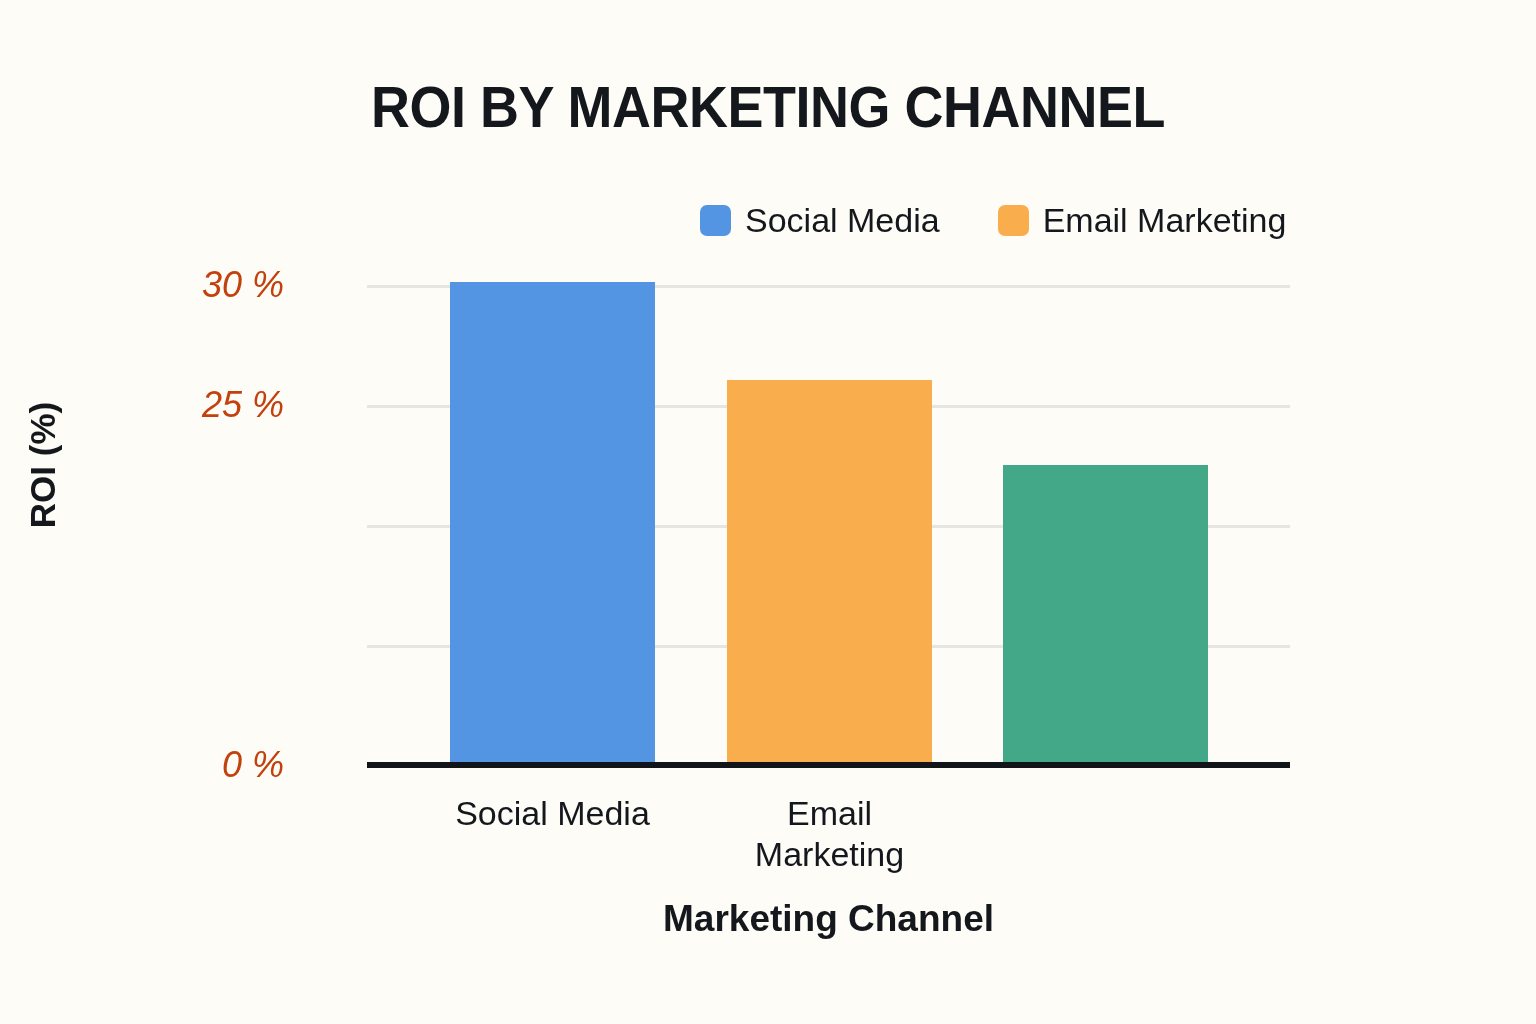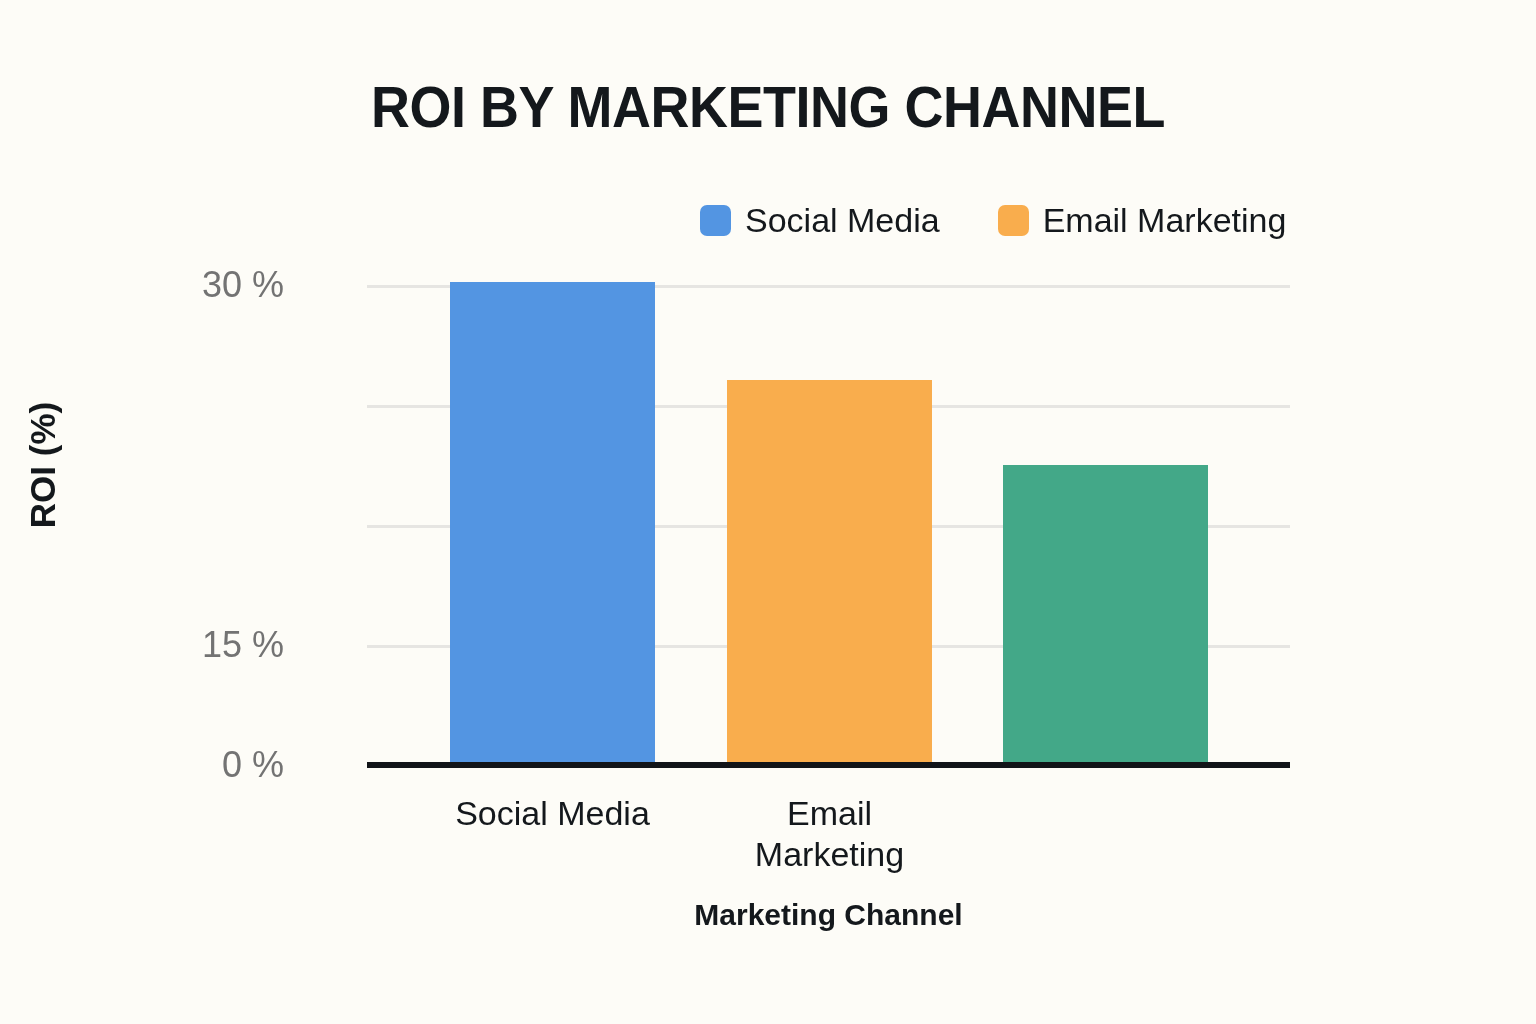--- a/index.html
+++ b/index.html
@@ -92,23 +92,24 @@
     background: #111418;
   }
 
   
   .y-tick-label {
     position: absolute;
     right: 1192px;           
     width: 200px;
     text-align: right;
     font-size: 36px;
-    color: #737373;
+    color: #c2410c;
     line-height: 1;
     white-space: nowrap;
+    font-style: italic;
   }
   #y-axis-title-wrap {
     position: absolute;
     left: -197px;
     top: 0px;
     width: 420px;
     height: 50px;
   }
 
   
@@ -127,21 +128,21 @@
     line-height: 1.20;
   }
 
   
   #x-axis-title {
     position: absolute;
     left: 367px;
     top: 900px;
     width: 923px;
     text-align: center;
-    font-size: 30px;
+    font-size: 37px;
     font-weight: bold;
     color: #14181c;
     line-height: 1;
     white-space: nowrap;
   }
 </style>
 </head>
 <body>
 
 <div id="chart-root">
@@ -159,21 +160,21 @@
     </div>
   </div>
 
   <div id="y-axis-title-wrap" style="left:25px; top:440px; width:420px; height:50px;">
     <div style="position:absolute; left:-185px; top:0; width:420px; text-align:center;
                 font-size:35px; font-weight:bold; color:#14181c; line-height:1;
                 transform:rotate(-90deg); transform-origin:210px 25px; white-space:nowrap;">ROI (%)</div>
   </div>
 
   <div class="y-tick-label" style="top:267px;">30 %</div>
-  <div class="y-tick-label" style="top:627px;">15 %</div>
+  <div class="y-tick-label" style="top:387px;">25 %</div>
   <div class="y-tick-label" style="top:747px;">0 %</div>
 
   <div id="plot-area">
     <div class="gridline" style="top:0px;"></div>
     <div class="gridline" style="top:120px;"></div>
     <div class="gridline" style="top:240px;"></div>
     <div class="gridline" style="top:360px;"></div>
 
     <div class="bar" style="left:83px; width:205px; height:480px; background:#5395e2;"></div>
     <div class="bar" style="left:360px; width:205px; height:382px; background:#f9ad4d;"></div>

